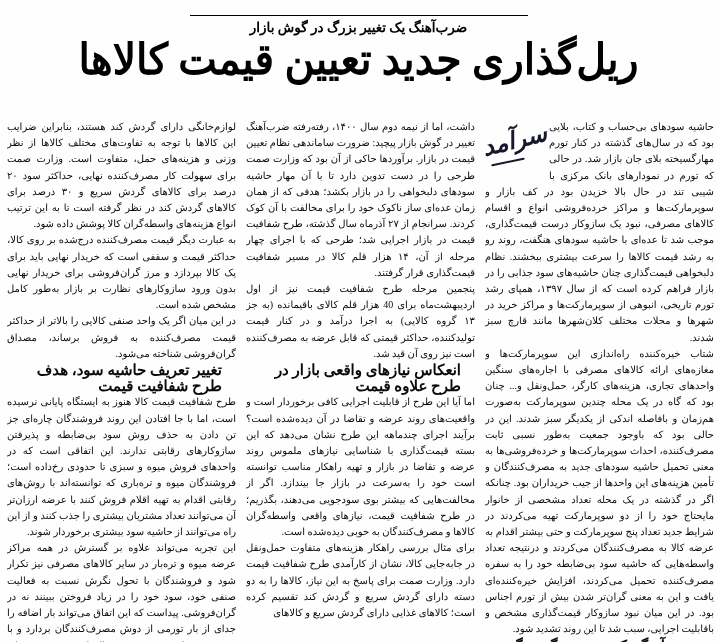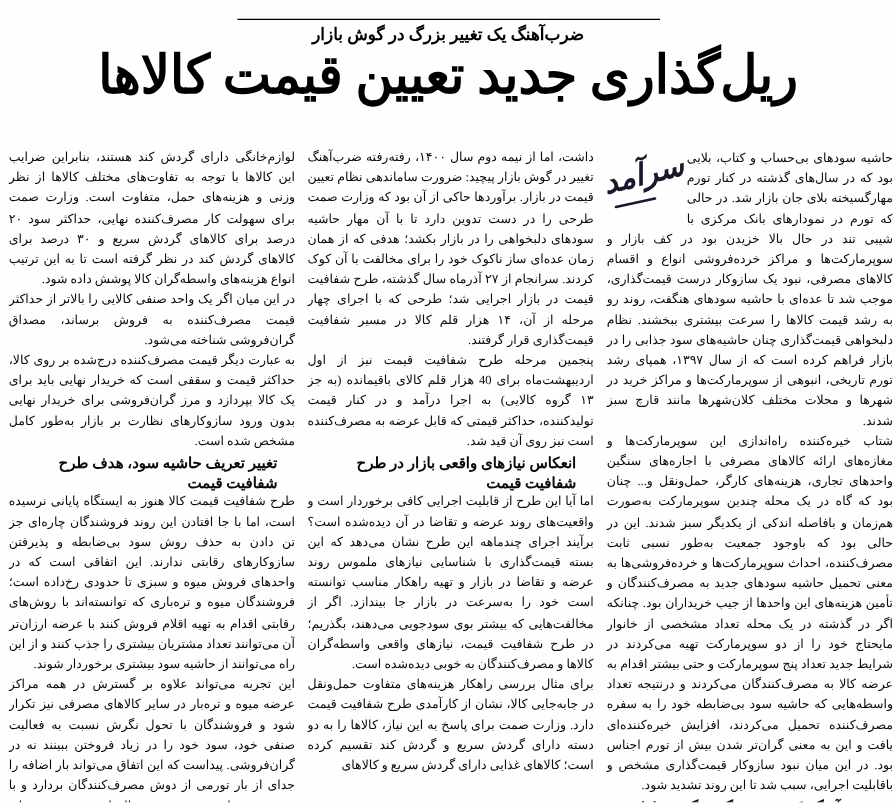--- a/index.html
+++ b/index.html
@@ -47,21 +47,21 @@
     overflow:hidden;
     text-align:justify;
     font-size:10px;
     line-height:16.2px;
     color:#0a0a0a;
     margin-top:32px;
   }
   .col p{margin:0;}
   .col .subhead{
     margin:0;
-    font-size:12px;
+    font-size:15px;
     font-weight:bold;
     padding-right:14px;
     text-align:right;
   }
   
   .logo-box{
     float:left;
     width:58px;height:46px;
     margin:2px 6px 2px 0;
     position:relative;
@@ -105,28 +105,28 @@
       </span>
       <p>حاشیه سودهای بی‌حساب و کتاب، بلایی بود که در سال‌های گذشته در کنار تورم مهارگسیخته بلای جان بازار شد. در حالی که تورم در نمودارهای بانک مرکزی با شیبی تند در حال بالا خزیدن بود در کف بازار و سوپرمارکت‌ها و مراکز خرده‌فروشی انواع و اقسام کالاهای مصرفی، نبود یک سازوکار درست قیمت‌گذاری، موجب شد تا عده‌ای با حاشیه سودهای هنگفت، روند رو به رشد قیمت کالاها را سرعت بیشتری ببخشند. نظام دلبخواهی قیمت‌گذاری چنان حاشیه‌های سود جذابی را در بازار فراهم کرده است که از سال ۱۳۹۷، همپای رشد تورم تاریخی، انبوهی از سوپرمارکت‌ها و مراکز خرید در شهرها و محلات مختلف کلان‌شهرها مانند قارچ سبز شدند.</p>
       <p>شتاب خیره‌کننده راه‌اندازی این سوپرمارکت‌ها و مغازه‌های ارائه کالاهای مصرفی با اجاره‌های سنگین واحدهای تجاری، هزینه‌های کارگر، حمل‌ونقل و... چنان بود که گاه در یک محله چندین سوپرمارکت به‌صورت هم‌زمان و بافاصله اندکی از یکدیگر سبز شدند. این در حالی بود که باوجود جمعیت به‌طور نسبی ثابت مصرف‌کننده، احداث سوپرمارکت‌ها و خرده‌فروشی‌ها به معنی تحمیل حاشیه سودهای جدید به مصرف‌کنندگان و تأمین هزینه‌های این واحدها از جیب خریداران بود. چنانکه اگر در گذشته در یک محله تعداد مشخصی از خانوار مایحتاج خود را از دو سوپرمارکت تهیه می‌کردند در شرایط جدید تعداد پنج سوپرمارکت و حتی بیشتر اقدام به عرضه کالا به مصرف‌کنندگان می‌کردند و درنتیجه تعداد واسطه‌هایی که حاشیه سود بی‌ضابطه خود را به سفره مصرف‌کننده تحمیل می‌کردند، افزایش خیره‌کننده‌ای یافت و این به معنی گران‌تر شدن بیش از تورم اجناس بود. در این میان نبود سازوکار قیمت‌گذاری مشخص و باقابلیت اجرایی، سبب شد تا این روند تشدید شود.</p>
       <h3 class="subhead">ضرب‌آهنگ یک تغییر بزرگ در گوش بازار</h3>
 
     </section>
 
     <section class="col">
       <p>داشت، اما از نیمه دوم سال ۱۴۰۰، رفته‌رفته ضرب‌آهنگ تغییر در گوش بازار پیچید: ضرورت ساماندهی نظام تعیین قیمت در بازار. برآوردها حاکی از آن بود که وزارت صمت طرحی را در دست تدوین دارد تا با آن مهار حاشیه سودهای دلبخواهی را در بازار بکشد؛ هدفی که از همان زمان عده‌ای ساز ناکوک خود را برای مخالفت با آن کوک کردند. سرانجام از ۲۷ آذرماه سال گذشته، طرح شفافیت قیمت در بازار اجرایی شد؛ طرحی که با اجرای چهار مرحله از آن، ۱۴ هزار قلم کالا در مسیر شفافیت قیمت‌گذاری قرار گرفتند.</p>
       <p>پنجمین مرحله طرح شفافیت قیمت نیز از اول اردیبهشت‌ماه برای 40 هزار قلم کالای باقیمانده (به جز ۱۳ گروه کالایی) به اجرا درآمد و در کنار قیمت تولیدکننده، حداکثر قیمتی که قابل عرضه به مصرف‌کننده است نیز روی آن قید شد.</p>
-      <h3 class="subhead">انعکاس نیازهای واقعی بازار در طرح شفافیت قیمت</h3>
+      <h3 class="subhead">انعکاس نیازهای واقعی بازار در طرح علاوه قیمت</h3>
       <p>اما آیا این طرح از قابلیت اجرایی کافی برخوردار است و واقعیت‌های روند عرضه و تقاضا در آن دیده‌شده است؟ برآیند اجرای چندماهه این طرح نشان می‌دهد که این بسته قیمت‌گذاری با شناسایی نیازهای ملموس روند عرضه و تقاضا در بازار و تهیه راهکار مناسب توانسته است خود را به‌سرعت در بازار جا بیندازد. اگر از مخالفت‌هایی که بیشتر بوی سودجویی می‌دهند، بگذریم؛ در طرح شفافیت قیمت، نیازهای واقعی واسطه‌گران کالاها و مصرف‌کنندگان به خوبی دیده‌شده است.</p>
       <p>برای مثال بررسی راهکار هزینه‌های متفاوت حمل‌ونقل در جابه‌جایی کالا، نشان از کارآمدی طرح شفافیت قیمت دارد. وزارت صمت برای پاسخ به این نیاز، کالاها را به دو دسته دارای گردش سریع و گردش کند تقسیم کرده است؛ کالاهای غذایی دارای گردش سریع و کالاهای</p>
     </section>
 
     <section class="col">
       <p>لوازم‌خانگی دارای گردش کند هستند، بنابراین ضرایب این کالاها با توجه به تفاوت‌های مختلف کالاها از نظر وزنی و هزینه‌های حمل، متفاوت است. وزارت صمت برای سهولت کار مصرف‌کننده نهایی، حداکثر سود ۲۰ درصد برای کالاهای گردش سریع و ۳۰ درصد برای کالاهای گردش کند در نظر گرفته است تا به این ترتیب انواع هزینه‌های واسطه‌گران کالا پوشش داده شود.</p>
+      <p>به عبارت دیگر قیمت مصرف‌کننده درج‌شده بر روی کالا، حداکثر قیمت و سقفی است که خریدار نهایی باید برای یک کالا بپردازد و مرز گران‌فروشی برای خریدار نهایی بدون ورود سازوکارهای نظارت بر بازار به‌طور کامل مشخص شده است.</p>
       <p>در این میان اگر یک واحد صنفی کالایی را بالاتر از حداکثر قیمت مصرف‌کننده به فروش برساند، مصداق گران‌فروشی شناخته می‌شود.</p>
-      <p>به عبارت دیگر قیمت مصرف‌کننده درج‌شده بر روی کالا، حداکثر قیمت و سقفی است که خریدار نهایی باید برای یک کالا بپردازد و مرز گران‌فروشی برای خریدار نهایی بدون ورود سازوکارهای نظارت بر بازار به‌طور کامل مشخص شده است.</p>
       <h3 class="subhead">تغییر تعریف حاشیه سود، هدف طرح شفافیت قیمت</h3>
       <p>طرح شفافیت قیمت کالا هنوز به ایستگاه پایانی نرسیده است، اما با جا افتادن این روند فروشندگان چاره‌ای جز تن دادن به حذف روش سود بی‌ضابطه و پذیرفتن سازوکارهای رقابتی ندارند. این اتفاقی است که در واحدهای فروش میوه و سبزی تا حدودی رخ‌داده است؛ فروشندگان میوه و تره‌باری که توانسته‌اند با روش‌های رقابتی اقدام به تهیه اقلام فروش کنند با عرضه ارزان‌تر آن می‌توانند تعداد مشتریان بیشتری را جذب کنند و از این راه می‌توانند از حاشیه سود بیشتری برخوردار شوند.</p>
       <p>این تجربه می‌تواند علاوه بر گسترش در همه مراکز عرضه میوه و تره‌بار در سایر کالاهای مصرفی نیز تکرار شود و فروشندگان با تحول نگرش نسبت به فعالیت صنفی خود، سود خود را در زیاد فروختن ببینند نه در گران‌فروشی. پیداست که این اتفاق می‌تواند بار اضافه را جدای از بار تورمی از دوش مصرف‌کنندگان بردارد و با پیش‌بینی نزولی شدن تورم در سال‌های پیش رو، می‌تواند نتایج شیرینی را برای مردم در پی داشته باشد.</p>
     </section>
 
   </main>
 </div>
 
 </body></html>

